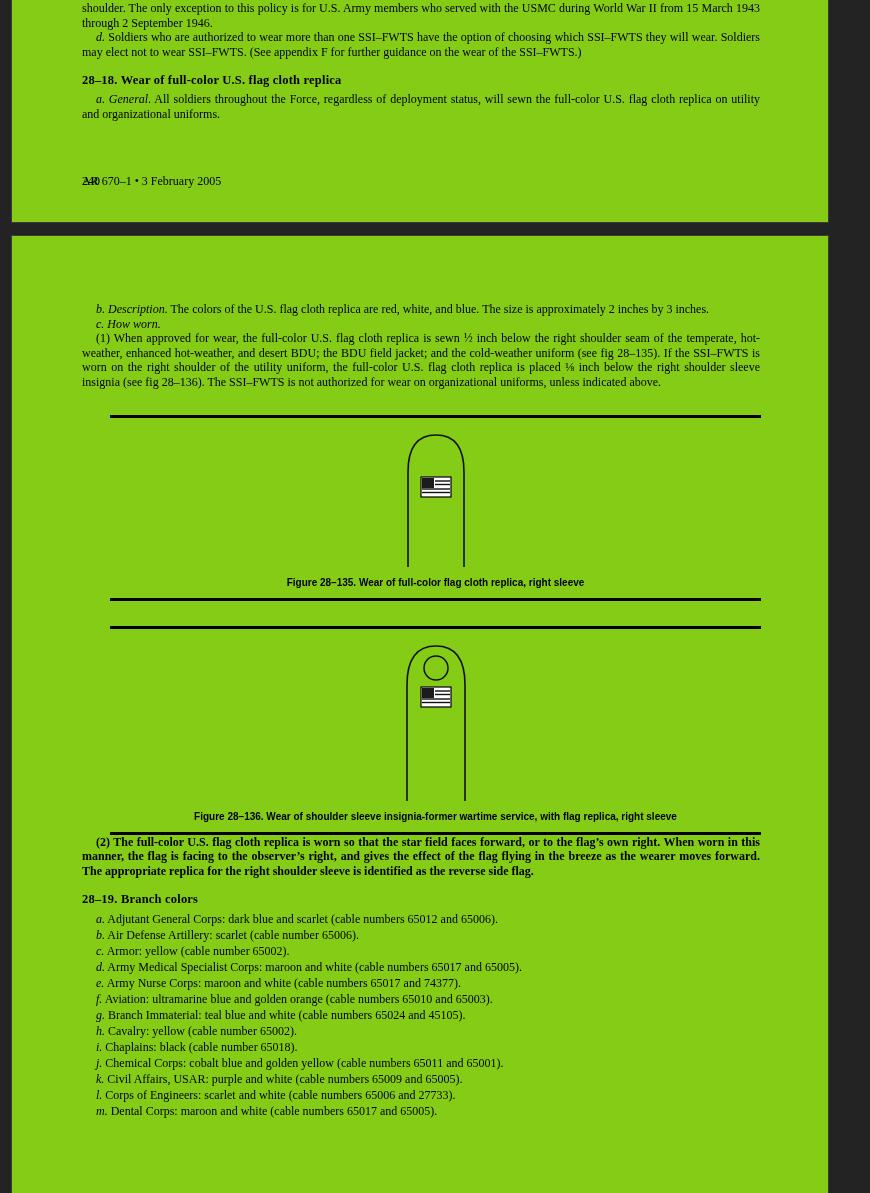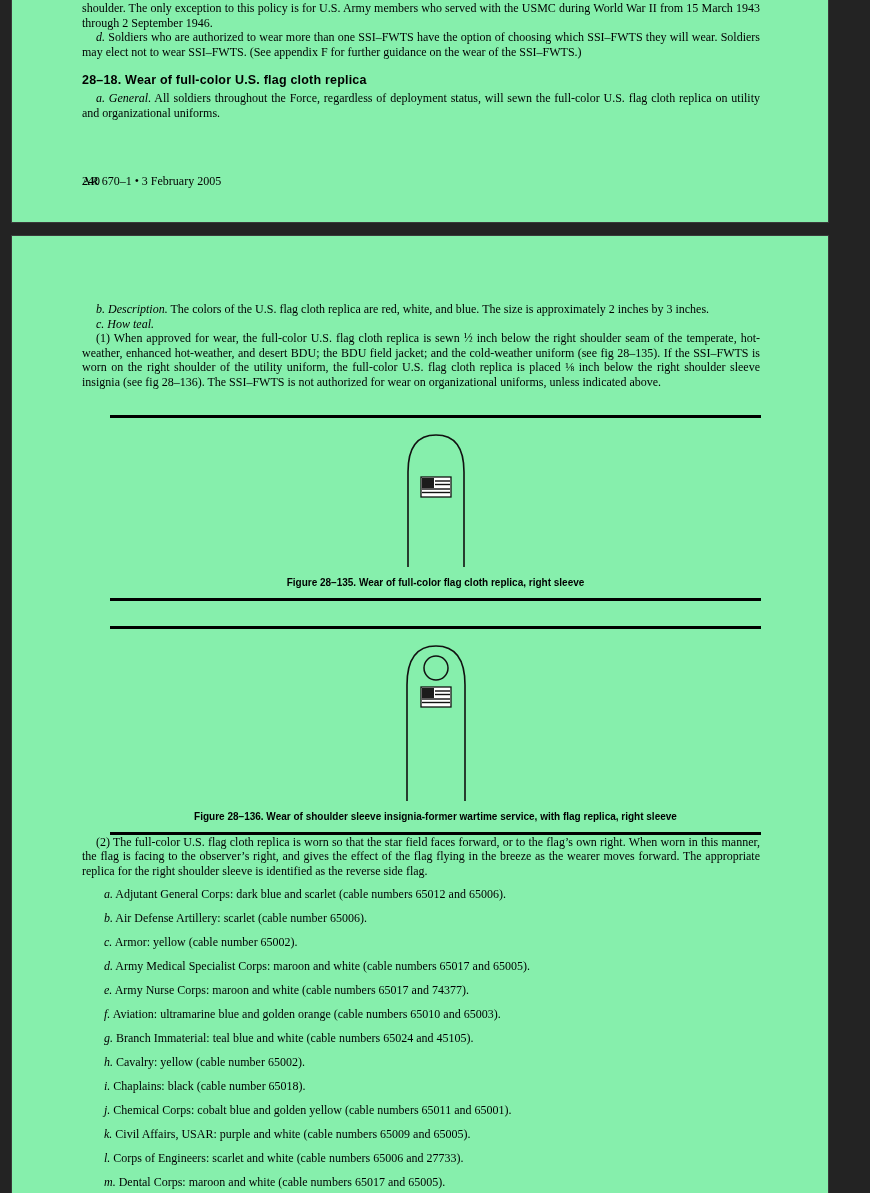--- a/index.html
+++ b/index.html
@@ -2,49 +2,49 @@
 <html><head>
 <meta charset="utf-8">
 <style>
   html,body{margin:0;padding:0;}
   body{
     width:870px;height:1193px;overflow:hidden;position:relative;
     background:#232323;
     font-family:"Liberation Serif", serif;color:#000;
   }
   .page{
-    position:absolute;left:12px;width:816px;background:#86efac;
+    position:absolute;left:12px;width:816px;background:#84cc16;
     box-shadow:0 0 0 1px #3a3a3a;
   }
   #page-prev{top:0;height:222px;}
   #page-cur{top:236px;height:999px;}
   .col{padding-left:70px;padding-right:68px;}
   p.body{font-size:12px;line-height:14.6px;text-align:justify;margin:0;}
   p.indent{text-indent:14px;}
   .lead{font-style:italic;}
   h3.sec{
-    font-family:Liberation Sans, sans-serif;font-size:12.5px;font-weight:bold;
+    font-family:Liberation Serif, serif;font-size:12.5px;font-weight:bold;
     margin:14px 0 4px 0;letter-spacing:.2px;
   }
   .footer{position:absolute;bottom:33px;left:70px;right:68px;font-size:12px;height:15px;font-family:Liberation Serif, serif;}
   .footer .ctr{display:block;text-align:left;}
   .footer .pg{position:absolute;left:0;top:0;}
   .pad-top{padding-top:66px;}
   .figwrap{margin-left:98px;margin-right:67px;margin-top:25px;}
   .frule{height:3px;background:#000;border:none;margin:0;}
   .frule.after-text{margin-top:22px;}
   .frule.gap{margin-top:8px;}
   .frule.below-cap{margin-top:10px;}
   .figimg{text-align:center;margin:12px 0 6px 0;}
   .figcap{
     font-family:"Liberation Sans", sans-serif;font-weight:bold;font-size:10px;
     text-align:center;margin-top:10px;
   }
-  .after-figs{margin-top:16px;}
-  .branch p{font-size:12px;line-height:16px;text-indent:14px;margin:8px;font-family:Liberation Serif, serif;}
+  .after-figs{margin-top:16px;font-weight:bold;}
+  .branch p{font-size:12px;line-height:16px;text-indent:14px;margin:0;font-family:Liberation Serif, serif;}
   svg{display:inline-block;vertical-align:top;}
 </style>
 </head>
 <body>
 
 <div class="page" id="page-prev">
   <div class="col" style="padding-top:1px;">
     <p class="body">shoulder. The only exception to this policy is for U.S. Army members who served with the USMC during World War II from 15 March 1943 through 2 September 1946.</p>
     <p class="body indent"><span class="lead">d.</span> <span>Soldiers who are authorized to wear more than one SSI–FWTS have the option of choosing which SSI–FWTS they will wear. Soldiers may elect not to wear SSI–FWTS. (See appendix F for further guidance on the wear of the SSI–FWTS.)</span></p>
     <h3 class="sec">28–18. Wear of full-color U.S. flag cloth replica</h3>
@@ -54,21 +54,21 @@
     <span class="pg">240</span>
     <span class="ctr">AR 670–1 • 3 February 2005</span>
   </div>
 </div>
 
 <div class="page" id="page-cur">
   <div class="col pad-top">
 
     <p class="body indent"><span class="lead">b. Description.</span> <span>The colors of the U.S. flag cloth replica are red, white, and blue. The size is approximately 2 inches by 3 inches.</span></p>
 
-    <p class="body indent"><span class="lead">c. How teal.</span><span></span></p>
+    <p class="body indent"><span class="lead">c. How worn.</span><span></span></p>
 
     <p class="body indent">(1) When approved for wear, the full-color U.S. flag cloth replica is sewn ½ inch below the right shoulder seam of the temperate, hot-weather, enhanced hot-weather, and desert BDU; the BDU field jacket; and the cold-weather uniform (see fig 28–135). If the SSI–FWTS is worn on the right shoulder of the utility uniform, the full-color U.S. flag cloth replica is placed ⅛ inch below the right shoulder sleeve insignia (see fig 28–136). The SSI–FWTS is not authorized for wear on organizational uniforms, unless indicated above.</p>
   </div>
 
   <div class="figwrap">
     <div class="frule after-text"></div>
     <div class="figimg">
       <svg width="70" height="137" viewBox="0 0 70 137">
         <path d="M7 137 L7 42 Q7 5 35 5 Q63 5 63 42 L63 137" fill="none" stroke="#111" stroke-width="1.6"></path>
         <g>
@@ -101,20 +101,21 @@
         </g>
       </svg>
     </div>
     <div class="figcap">Figure 28–136. Wear of shoulder sleeve insignia-former wartime service, with flag replica, right sleeve</div>
     <div class="frule below-cap"></div>
   </div>
 
   <div class="col">
     <p class="body indent after-figs">(2) The full-color U.S. flag cloth replica is worn so that the star field faces forward, or to the flag’s own right. When worn in this manner, the flag is facing to the observer’s right, and gives the effect of the flag flying in the breeze as the wearer moves forward. The appropriate replica for the right shoulder sleeve is identified as the reverse side flag.</p>
 
+    <h3 class="sec">28–19. Branch colors</h3>
 
     <div class="branch">
       <p><span class="lead">a.</span> <span>Adjutant General Corps: dark blue and scarlet (cable numbers 65012 and 65006).</span></p>
       <p><span class="lead">b.</span> <span>Air Defense Artillery: scarlet (cable number 65006).</span></p>
       <p><span class="lead">c.</span> <span>Armor: yellow (cable number 65002).</span></p>
       <p><span class="lead">d.</span> <span>Army Medical Specialist Corps: maroon and white (cable numbers 65017 and 65005).</span></p>
       <p><span class="lead">e.</span> <span>Army Nurse Corps: maroon and white (cable numbers 65017 and 74377).</span></p>
       <p><span class="lead">f.</span> <span>Aviation: ultramarine blue and golden orange (cable numbers 65010 and 65003).</span></p>
       <p><span class="lead">g.</span> <span>Branch Immaterial: teal blue and white (cable numbers 65024 and 45105).</span></p>
       <p><span class="lead">h.</span> <span>Cavalry: yellow (cable number 65002).</span></p>

